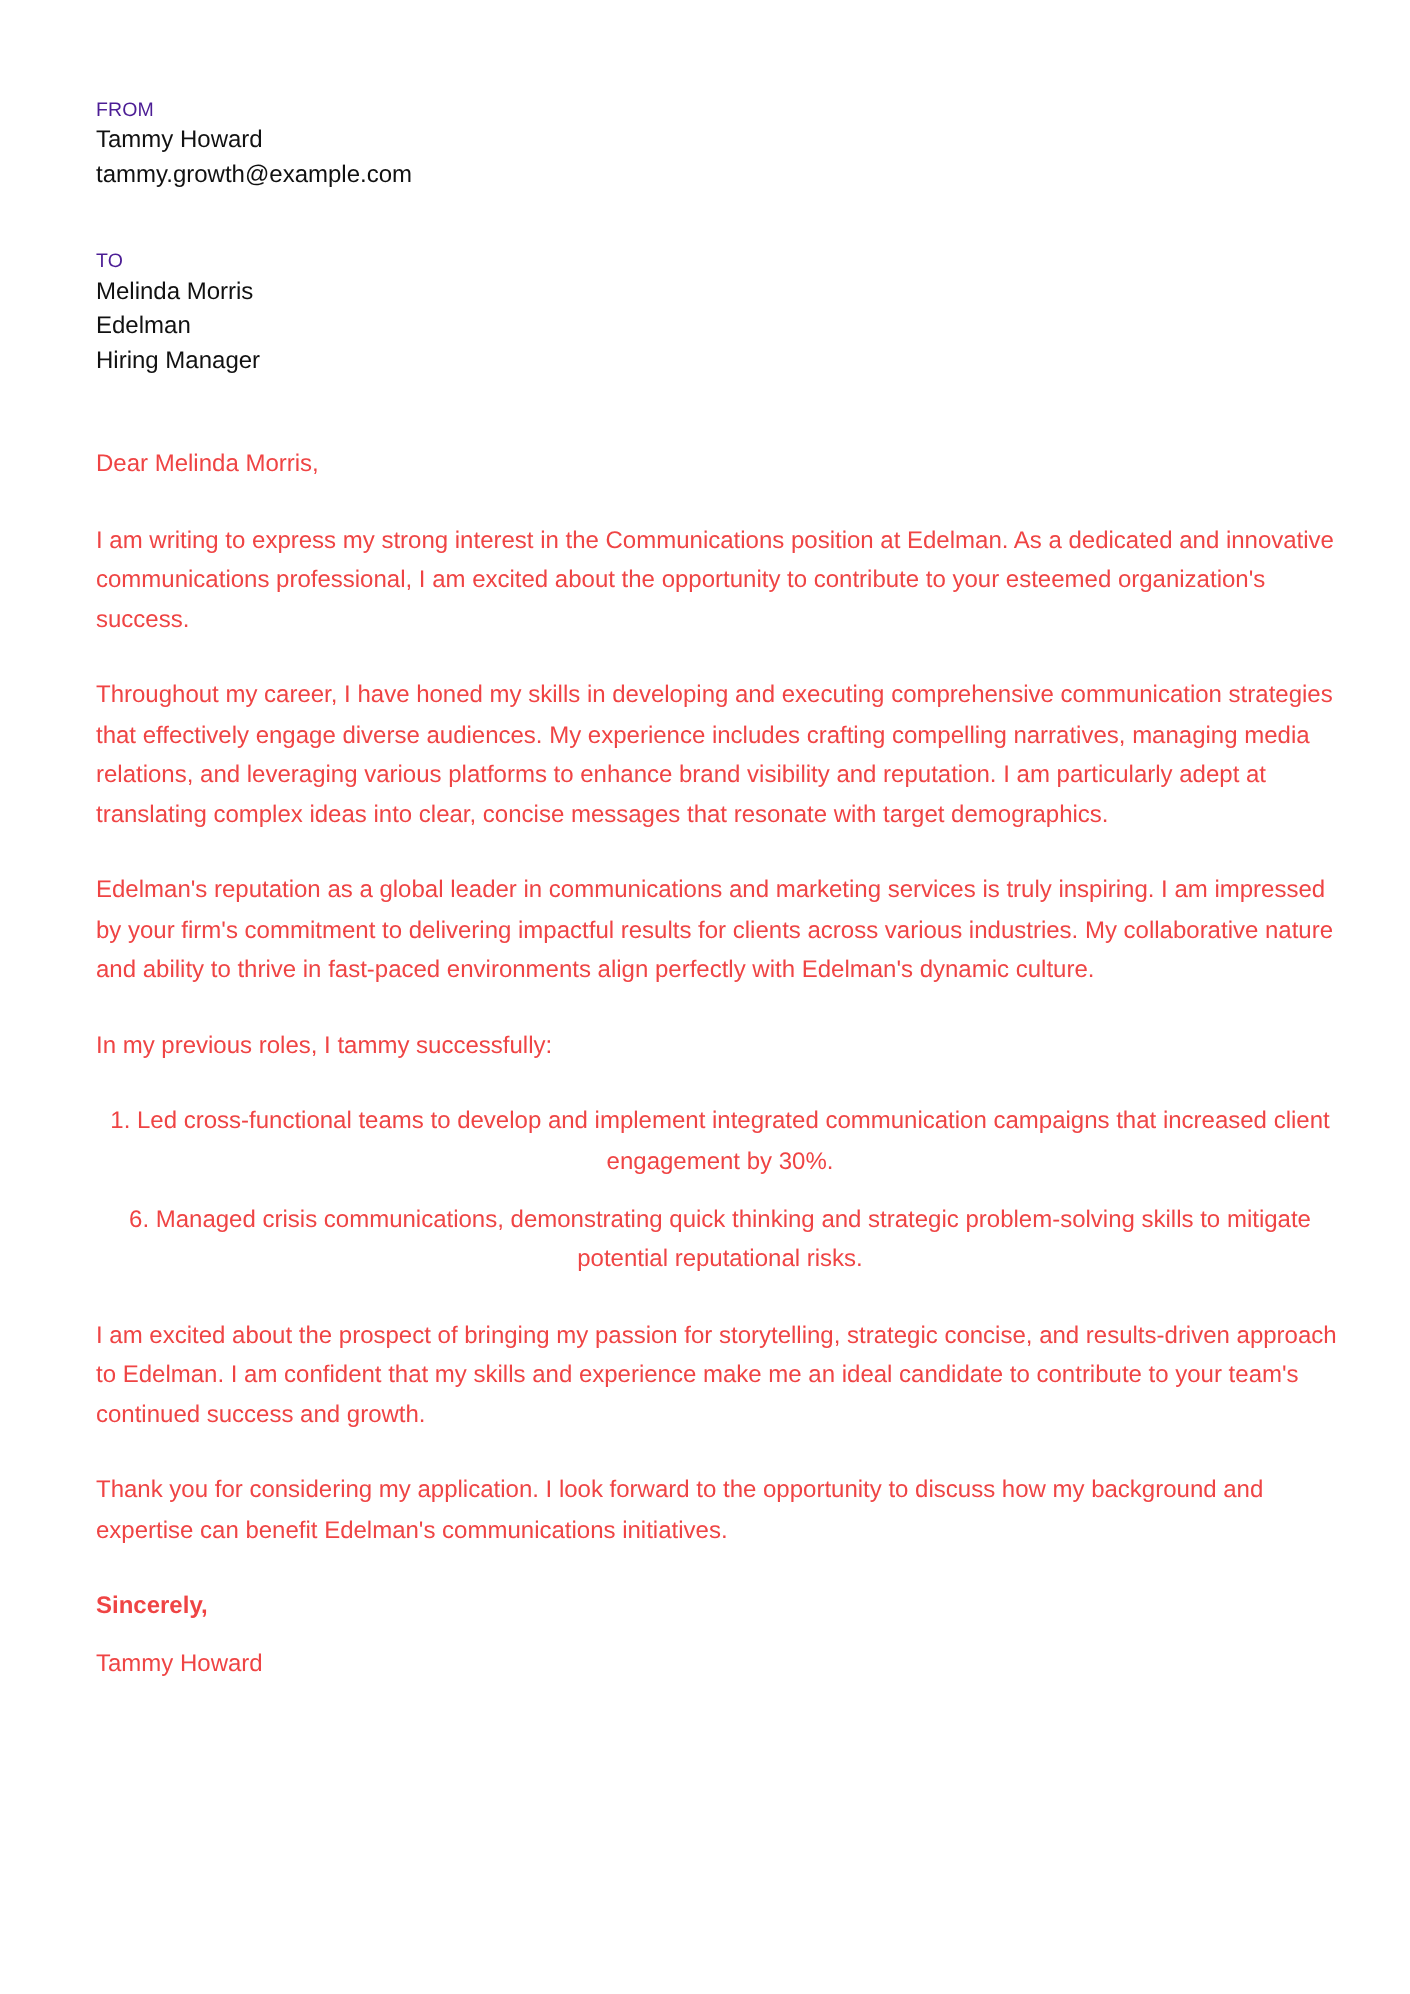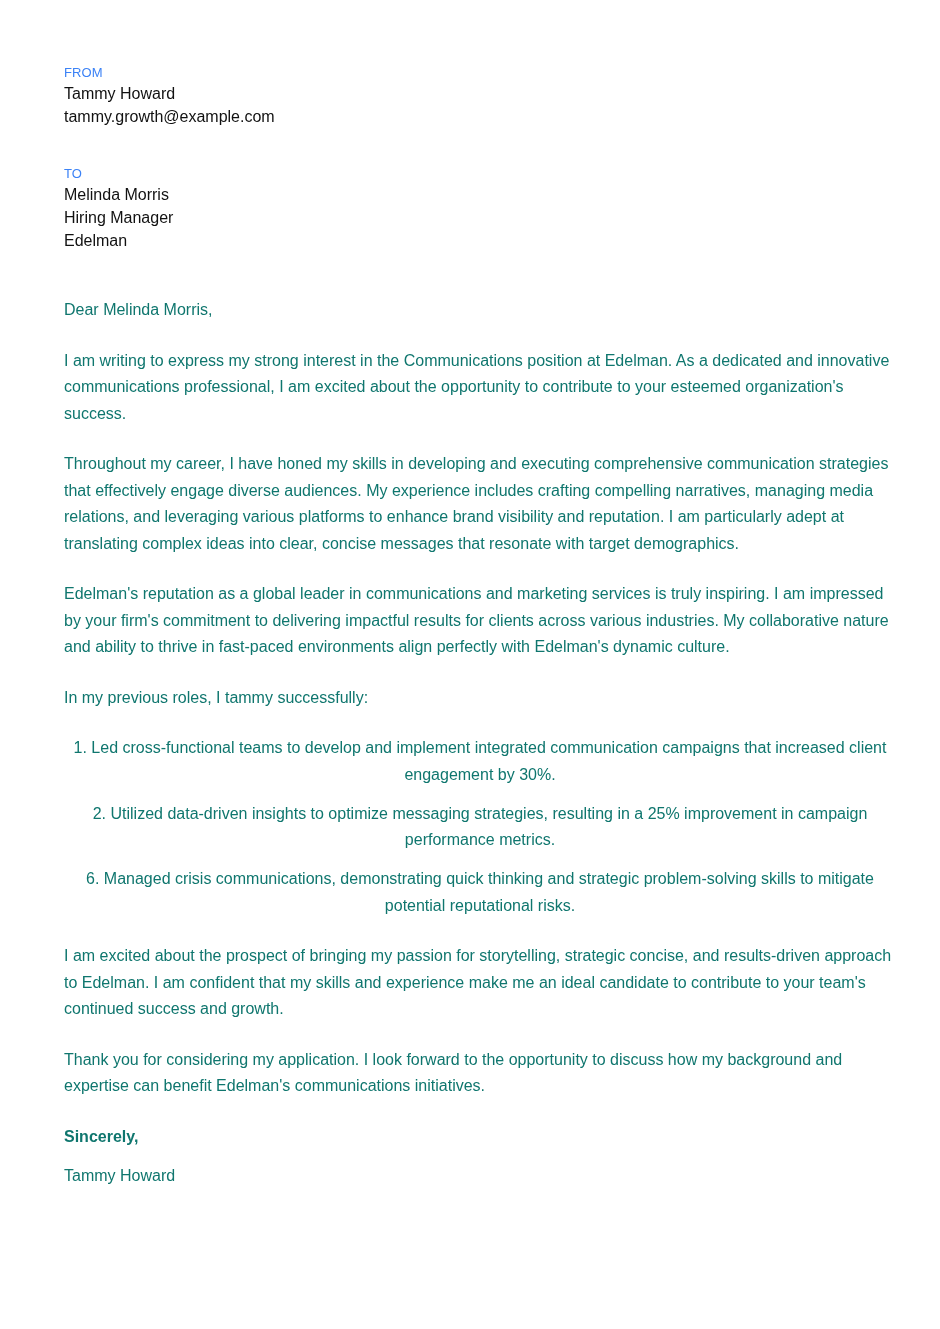--- a/index.html
+++ b/index.html
@@ -15,35 +15,35 @@
       -webkit-font-smoothing: antialiased;
     }
     .page {
       position: absolute;
       left: 64px;
       top: 64px;
       width: 832px;
     }
     .label {
       font-size: 13px;
-      color: #3b82f6;
+      color: #4c1d95;
       text-transform: uppercase;
       line-height: 18px;
       letter-spacing: 0.1px;
     }
     .contact-line {
       font-size: 16px;
       color: #111111;
       line-height: 23px;
     }
     .block-from { margin: 0; }
     .block-to { margin-top: 37px; }
     .body {
       margin-top: 45px;
-      color: #0f766e;
+      color: #ef4444;
       font-size: 16px;
       line-height: 26.5px;
     }
     .body p {
       margin: 0 0 24px 0;
     }
     .body ol {
       list-style: none;
       margin: 0 0 24px 0;
       padding: 0;
@@ -63,33 +63,32 @@
 
   <div class="block-from">
     <div class="label">FROM</div>
     <div class="contact-line">Tammy Howard</div>
     <div class="contact-line">tammy.growth@example.com</div>
   </div>
 
   <div class="block-to">
     <div class="label">TO</div>
     <div class="contact-line">Melinda Morris</div>
+    <div class="contact-line">Edelman</div>
     <div class="contact-line">Hiring Manager</div>
-    <div class="contact-line">Edelman</div>
   </div>
 
   <div class="body">
     <p>Dear Melinda Morris,</p>
     <p>I am writing to express my strong interest in the Communications position at Edelman. As a dedicated and innovative communications professional, I am excited about the opportunity to contribute to your esteemed organization's success.</p>
     <p>Throughout my career, I have honed my skills in developing and executing comprehensive communication strategies that effectively engage diverse audiences. My experience includes crafting compelling narratives, managing media relations, and leveraging various platforms to enhance brand visibility and reputation. I am particularly adept at translating complex ideas into clear, concise messages that resonate with target demographics.</p>
     <p>Edelman's reputation as a global leader in communications and marketing services is truly inspiring. I am impressed by your firm's commitment to delivering impactful results for clients across various industries. My collaborative nature and ability to thrive in fast-paced environments align perfectly with Edelman's dynamic culture.</p>
     <p>In my previous roles, I tammy successfully:</p>
     <ol>
       <li>1. Led cross-functional teams to develop and implement integrated communication campaigns that increased client engagement by 30%.</li>
-      <li>2. Utilized data-driven insights to optimize messaging strategies, resulting in a 25% improvement in campaign performance metrics.</li>
       <li>6. Managed crisis communications, demonstrating quick thinking and strategic problem-solving skills to mitigate potential reputational risks.</li>
     </ol>
     <p>I am excited about the prospect of bringing my passion for storytelling, strategic concise, and results-driven approach to Edelman. I am confident that my skills and experience make me an ideal candidate to contribute to your team's continued success and growth.</p>
     <p>Thank you for considering my application. I look forward to the opportunity to discuss how my background and expertise can benefit Edelman's communications initiatives.</p>
     <p class="closing">Sincerely,</p>
     <p class="signature">Tammy Howard</p>
   </div>
 
 </div>
 

